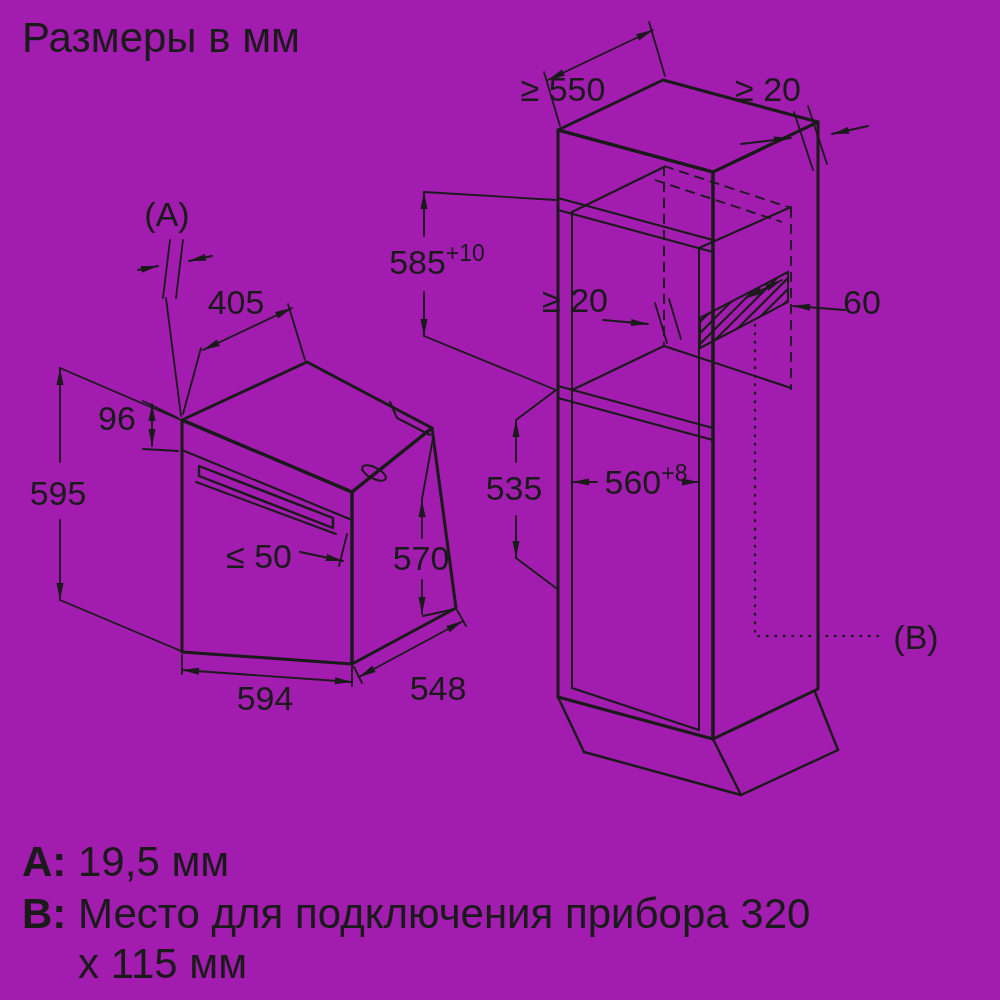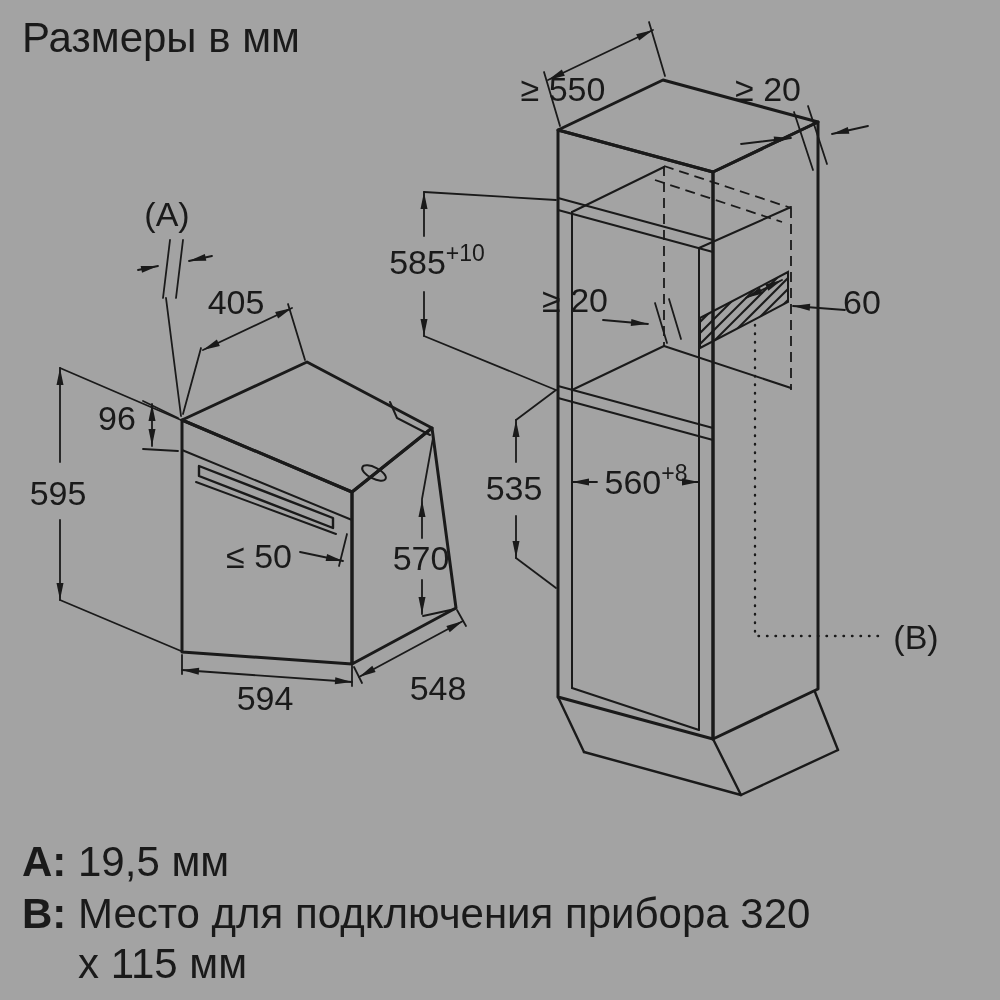--- a/index.html
+++ b/index.html
@@ -1,16 +1,16 @@
 <!DOCTYPE html>
 <html><head>
 <meta charset="utf-8">
 <style>
   html,body{margin:0;padding:0;background:#ffffff;}
-  .page{width:1000px;height:1000px;background:#a3a3a3;position:relative;
+  .page{width:1000px;height:1000px;background:#a21caf;position:relative;
         font-family:"Liberation Sans",sans-serif;}
   svg text{font-family:"Liberation Sans",sans-serif;fill:#1a1a1a;}
   .outline{fill:none;stroke:#1a1a1a;stroke-width:3;stroke-linejoin:round;stroke-linecap:round;}
   .mid{fill:none;stroke:#1a1a1a;stroke-width:2.4;stroke-linejoin:round;stroke-linecap:round;}
   .thin{fill:none;stroke:#1a1a1a;stroke-width:2;stroke-linecap:round;}
   .dim{fill:none;stroke:#1a1a1a;stroke-width:1.8;stroke-linecap:round;}
   .dash{fill:none;stroke:#1a1a1a;stroke-width:1.8;stroke-dasharray:10 6;}
   .dot{fill:none;stroke:#1a1a1a;stroke-width:2.4;stroke-dasharray:0.5 8;stroke-linecap:round;}
   .hatchline{stroke:#1a1a1a;stroke-width:2;}
   .dim-label{font-size:34px;text-anchor:middle;}

